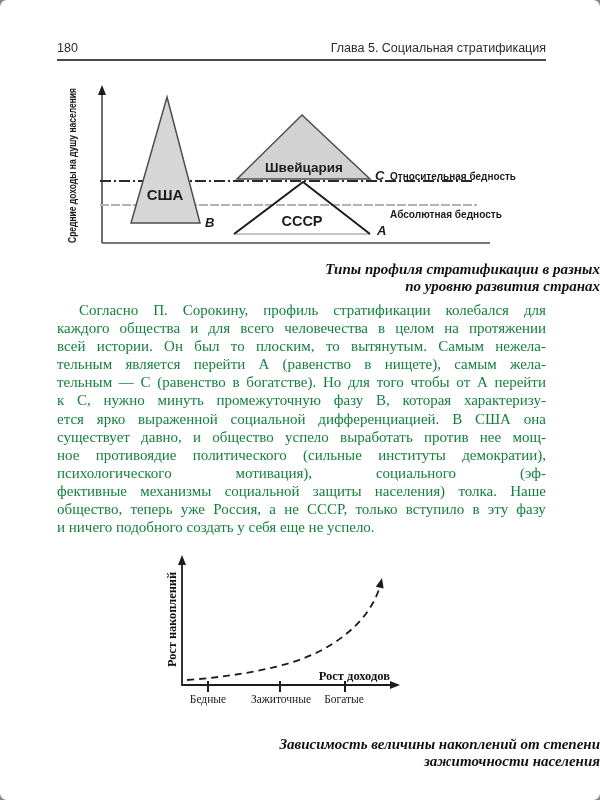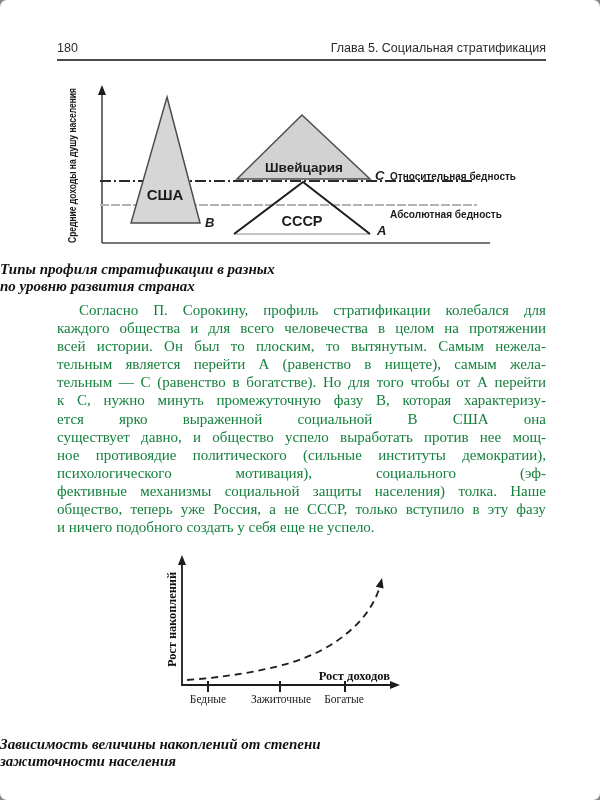--- a/index.html
+++ b/index.html
@@ -17,21 +17,21 @@
   }
   
   .fig1{position:absolute;left:57px;top:84px;width:489px;height:164px;}
   .fig2{position:absolute;left:150px;top:552px;width:260px;height:158px;}
   svg{display:block;}
   .svg-label{font-family:"Liberation Sans", sans-serif;font-weight:bold;fill:#1c1c1c;}
   .svg-serif{font-family:"Liberation Serif", serif;font-weight:bold;fill:#111;}
   .svg-tick{font-family:"Liberation Serif", serif;font-weight:normal;fill:#222;}
   
   .caption{
-    position:absolute;left:0;width:600px;text-align:left;
+    position:absolute;left:0;width:600px;text-align:right;
     font-family:"Liberation Serif", serif;font-style:italic;font-weight:bold;
     font-size:15px;line-height:17px;color:#111;
   }
   .cap1{top:261px;}
   .cap2{top:736px;}
   
   .bodytext{
     position:absolute;left:57px;top:301px;width:489px;
     font-size:15px;line-height:18.1px;color:#15803d;
   }
@@ -152,20 +152,21 @@
         <span>фазу</span>
         <span>В,</span>
         <span>которая</span>
         <span>характеризу-</span>
       </div>
     <div class="tline jl flexj">
         <span>ется</span>
         <span>ярко</span>
         <span>выраженной</span>
         <span>социальной</span>
+        <span>дифференциацией.</span>
         <span>В</span>
         <span>США</span>
         <span>она</span>
       </div>
     <div class="tline jl flexj">
         <span>существует</span>
         <span>давно,</span>
         <span>и</span>
         <span>общество</span>
         <span>успело</span>

